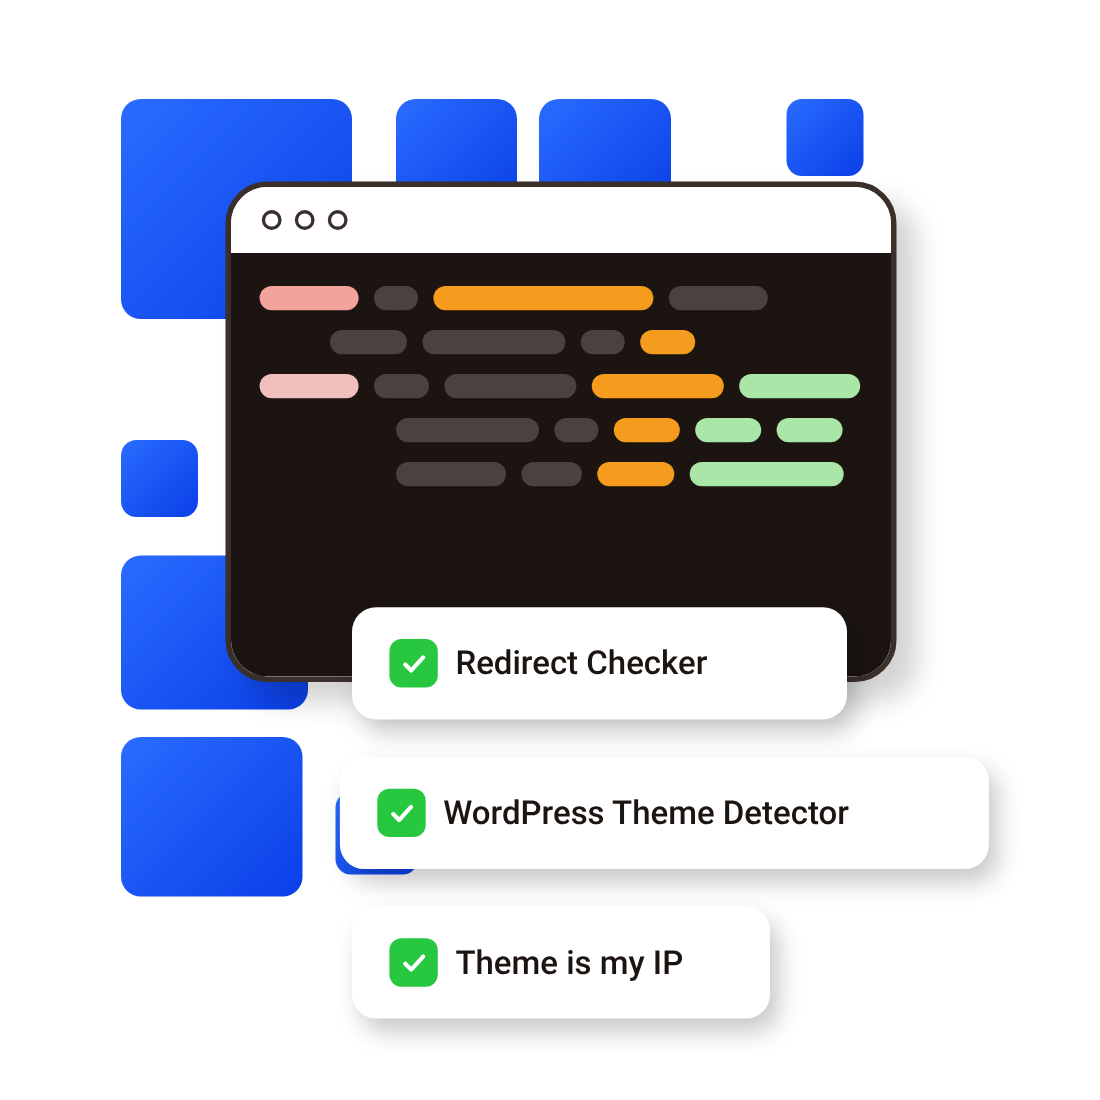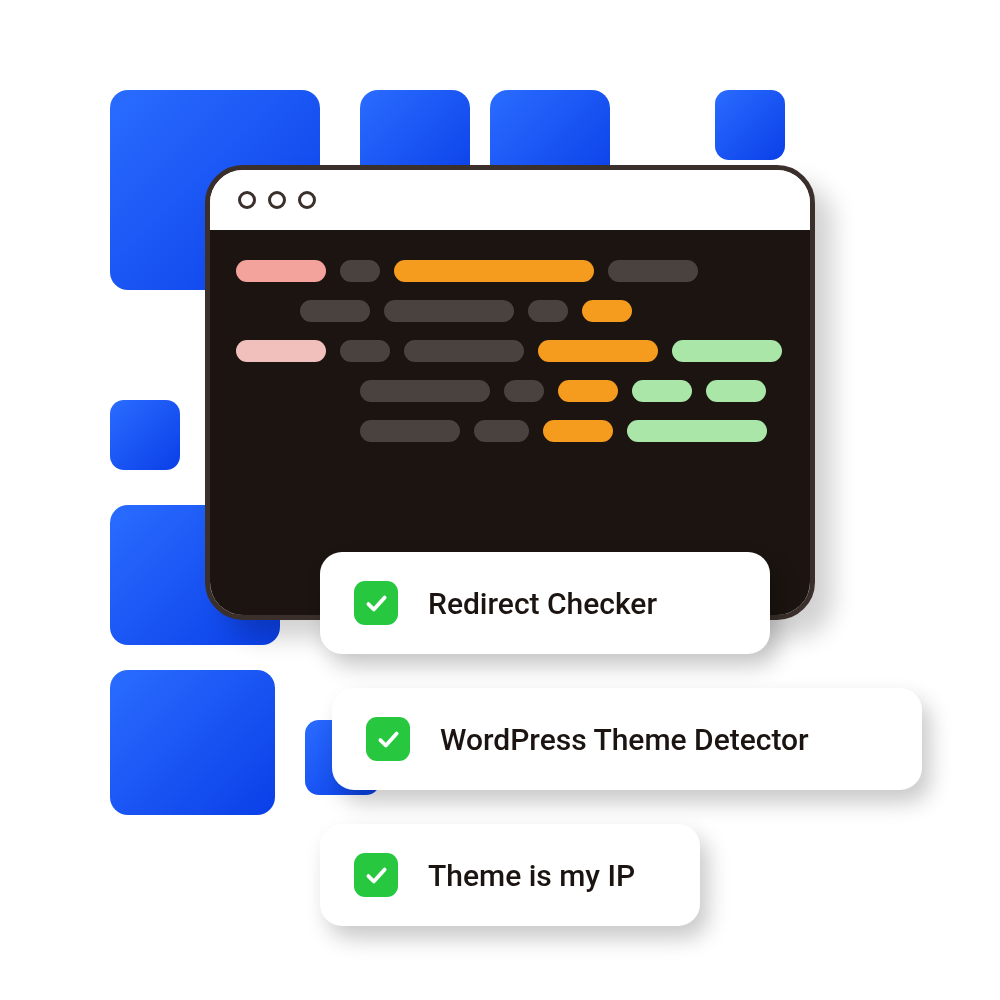--- a/index.html
+++ b/index.html
@@ -82,24 +82,24 @@
   .c-green  { background: #a9e6a8; }
 
   .tool-card {
     position: absolute;
     background: #fff;
     border-radius: 22px;
     box-shadow: 8px 12px 22px rgba(0,0,0,0.22);
     display: flex;
     align-items: center;
     padding: 24px 34px;
-    gap: 30px;
+    gap: 16px;
   }
   .card1 { left: 320px; top: 552px; width: 450px; height: 102px; }
-  .card2 { left: 332px; top: 688px; width: 590px; height: 102px; }
+  .card2 { left: 309px; top: 688px; width: 590px; height: 102px; }
   .card3 { left: 320px; top: 824px; width: 380px; height: 102px; }
 
   .check-badge {
     width: 44px;
     height: 44px;
     background: #27c840;
     border-radius: 11px;
     display: flex;
     align-items: center;
     justify-content: center;

